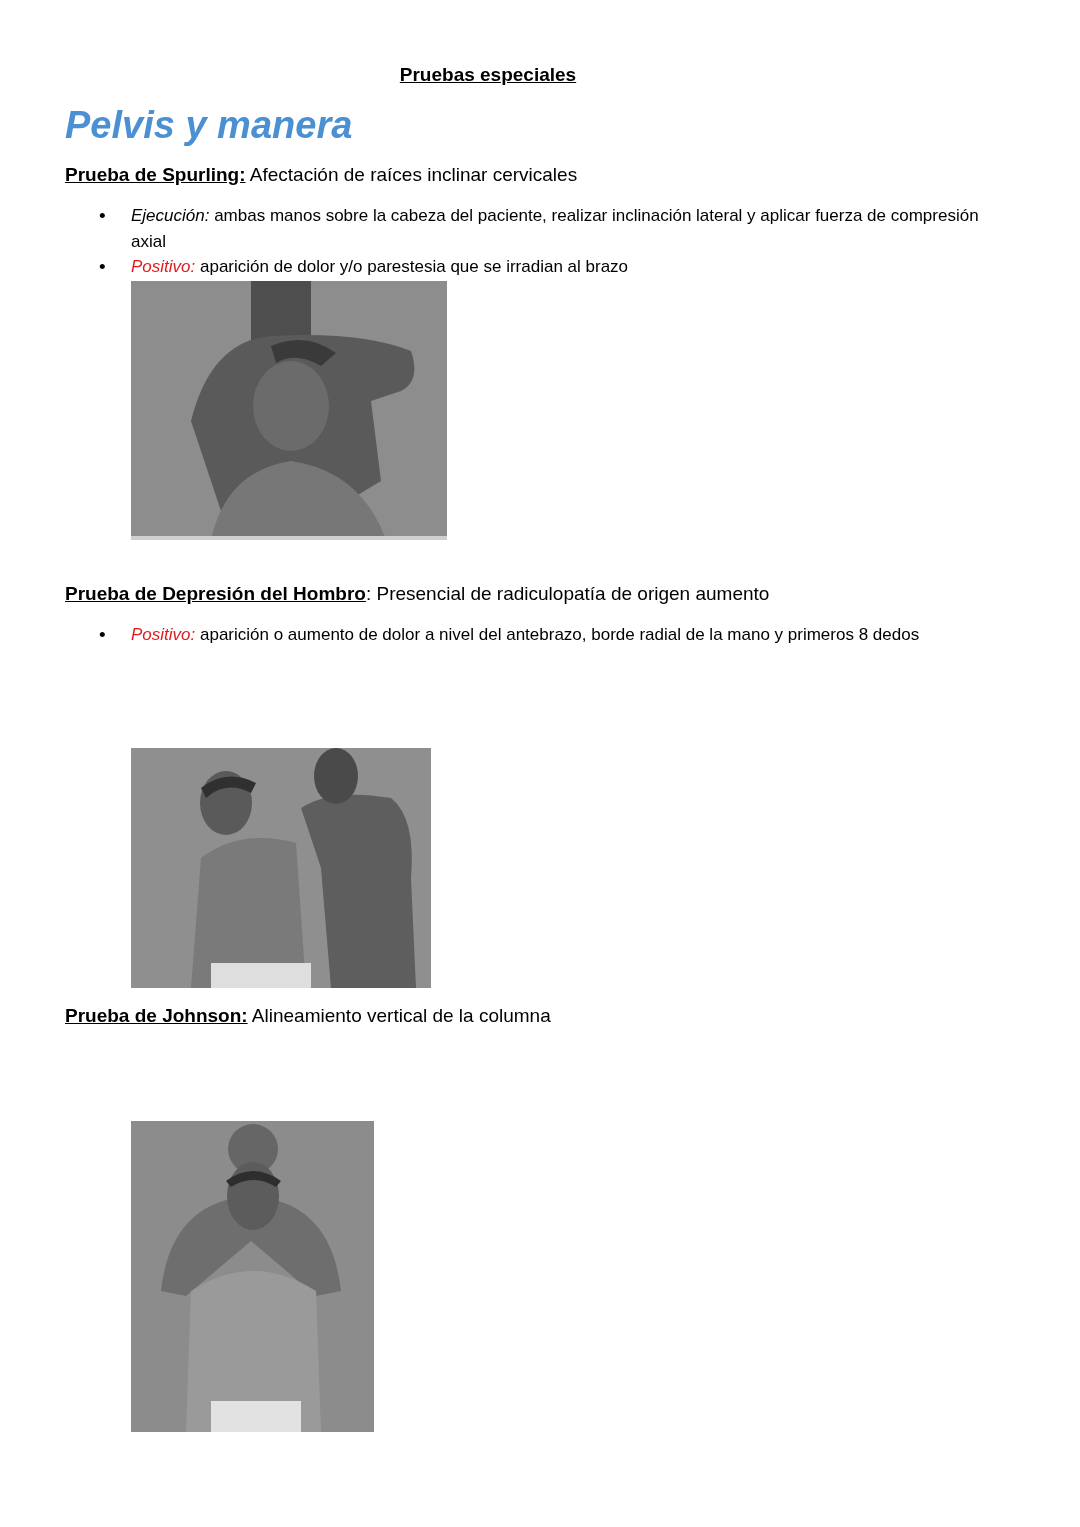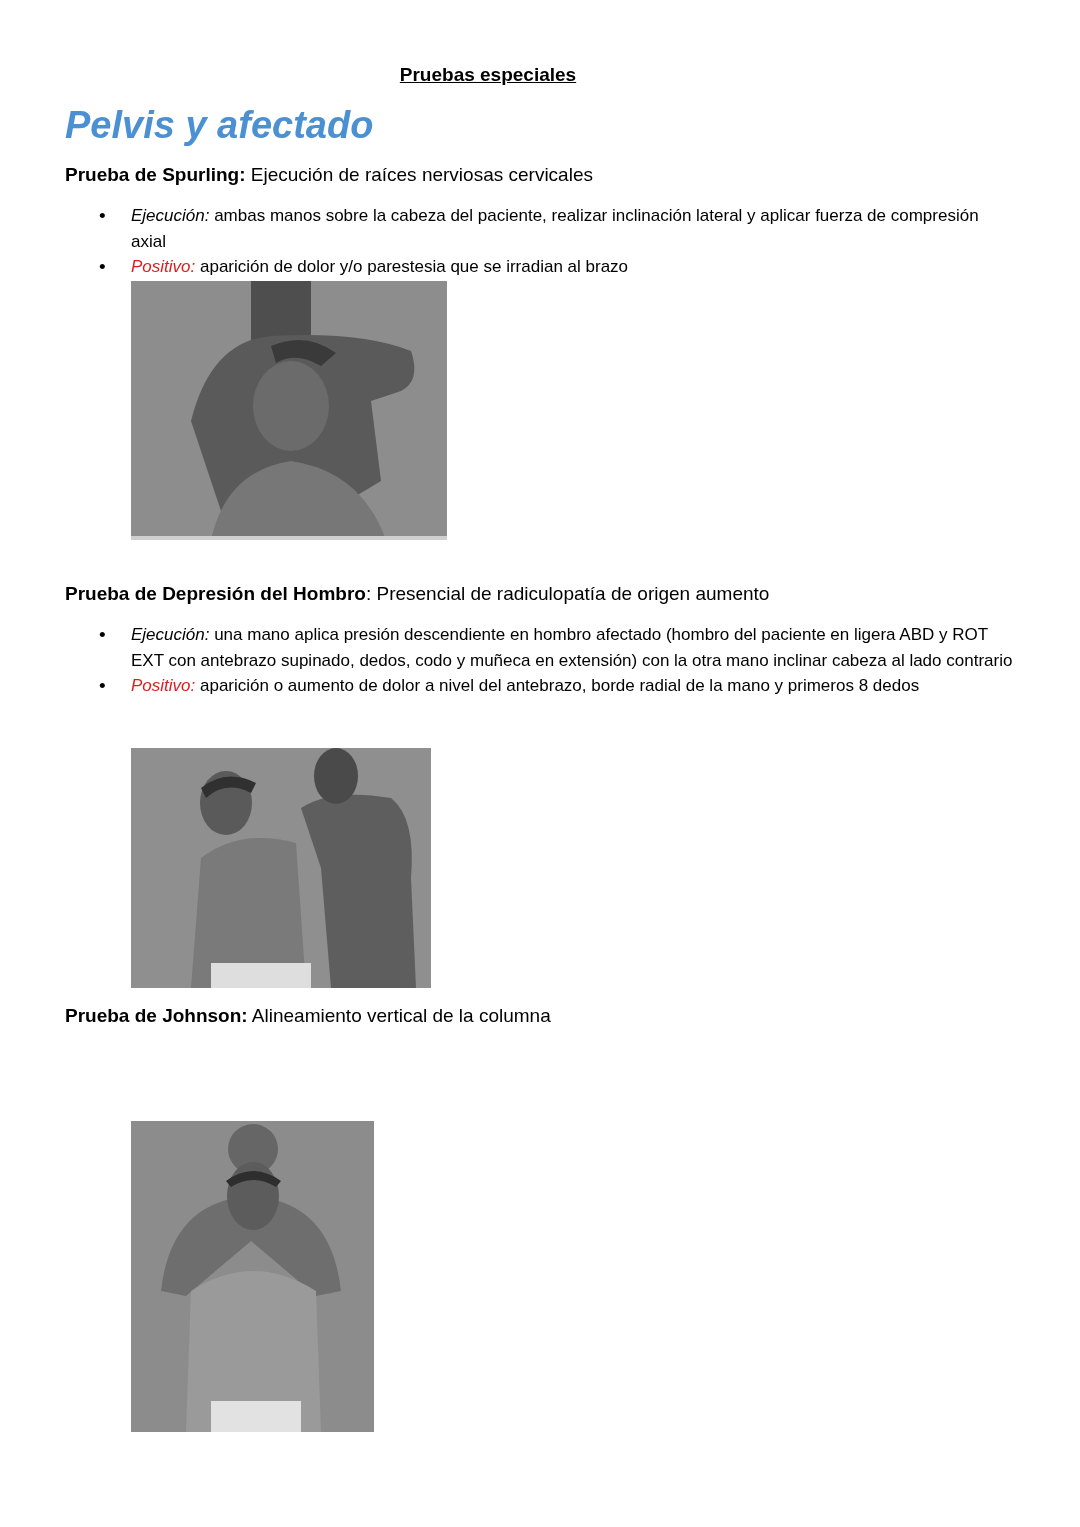--- a/index.html
+++ b/index.html
@@ -4,58 +4,57 @@
 <style>
   html, body { margin: 0; padding: 0; background: #ffffff; }
   body { width: 1080px; height: 1527px; position: relative; overflow: hidden;
          font-family: "Liberation Sans", sans-serif; color: #000; }
   .page-header { position: absolute; top: 64px; left: 0; width: 976px; text-align: center;
                  font-weight: bold; font-size: 19px; text-decoration: underline; }
   .section-title { position: absolute; top: 104px; left: 65px; font-size: 38px; font-weight: bold;
                    font-style: italic; color: #4a90d2; margin: 0; }
   .test { position: absolute; left: 65px; width: 950px; }
   .test-heading { font-size: 19px; line-height: 24px; margin: 0 0 16px 0; }
-  .test-heading .name { font-weight: bold; }
+  .test-heading .name { font-weight: bold; text-decoration: underline; }
   ul { margin: 0; padding: 0 0 0 66px; list-style: none; }
   li { position: relative; font-size: 17px; line-height: 25.5px; }
   li::before { content: "\2022"; position: absolute; left: -32px; top: 0; font-size: 19px; }
   .lbl-exec { font-style: italic; }
   .lbl-pos { font-style: italic; color: #e01b1b; margin-top: 40px; }
   .photo { position: absolute; background: #8a8a8a; overflow: hidden; }
   .photo svg { width: 100%; height: 100%; display: block; }
 </style>
 </head>
 <body>
 
 <div class="page-header">Pruebas especiales</div>
-<h1 class="section-title">Pelvis y afectado</h1>
+<h1 class="section-title">Pelvis y manera</h1>
 
 <div class="test" style="top:163px;">
-  <p class="test-heading"><span class="name">Prueba de Spurling:</span><span> Ejecución de raíces nerviosas cervicales</span></p>
+  <p class="test-heading"><span class="name">Prueba de Spurling:</span><span> Afectación de raíces inclinar cervicales</span></p>
   <ul>
     <li><span class="lbl-exec">Ejecución:</span><span> ambas manos sobre la cabeza del paciente, realizar inclinación lateral y aplicar fuerza de compresión axial</span></li>
     <li><span class="lbl-pos">Positivo:</span><span>  aparición de dolor y/o parestesia que se irradian al brazo</span></li>
   </ul>
 </div>
 <div class="photo" style="left:131px; top:281px; width:316px; height:259px;">
   <svg viewBox="0 0 316 259" preserveAspectRatio="none">
     <rect width="316" height="259" fill="#8d8d8d"></rect>
     <path d="M120 0 h60 v60 h-60z" fill="#4e4e4e"></path>
     <path d="M60 140 Q80 60 140 55 Q230 50 280 70 Q290 100 270 110 L240 120 L250 200 L200 230 L90 230 Z" fill="#5a5a5a"></path>
     <ellipse cx="160" cy="125" rx="38" ry="45" fill="#6b6b6b"></ellipse>
     <path d="M140 65 Q175 50 205 72 L190 85 Q165 70 145 82 Z" fill="#3a3a3a"></path>
     <path d="M80 259 Q95 190 160 180 Q230 190 255 259 Z" fill="#777"></path>
     <rect x="0" y="255" width="316" height="4" fill="#cfcfcf"></rect>
   </svg>
 </div>
 
 <div class="test" style="top:582px;">
   <p class="test-heading"><span class="name">Prueba de Depresión del Hombro</span><span>: Presencial de radiculopatía de origen aumento</span></p>
   <ul>
-    <li><span class="lbl-exec">Ejecución:</span><span> una mano aplica presión descendiente en hombro afectado (hombro del paciente en ligera ABD y ROT EXT con antebrazo supinado, dedos, codo y muñeca en extensión) con la otra mano inclinar cabeza al lado contrario</span></li>
     <li><span class="lbl-pos">Positivo:</span><span> aparición o aumento de dolor a nivel del antebrazo, borde radial de la mano y primeros 8 dedos</span></li>
   </ul>
 </div>
 <div class="photo" style="left:131px; top:748px; width:300px; height:240px;">
   <svg viewBox="0 0 300 240" preserveAspectRatio="none">
     <rect width="300" height="240" fill="#8f8f8f"></rect>
     <path d="M170 60 Q200 40 260 50 Q285 70 280 130 L285 240 L200 240 L190 120 Z" fill="#5e5e5e"></path>
     <ellipse cx="205" cy="28" rx="22" ry="28" fill="#4a4a4a"></ellipse>
     <ellipse cx="95" cy="55" rx="26" ry="32" fill="#5a5a5a"></ellipse>
     <path d="M70 40 Q95 20 125 35 L120 45 Q95 32 75 50 Z" fill="#303030"></path>

